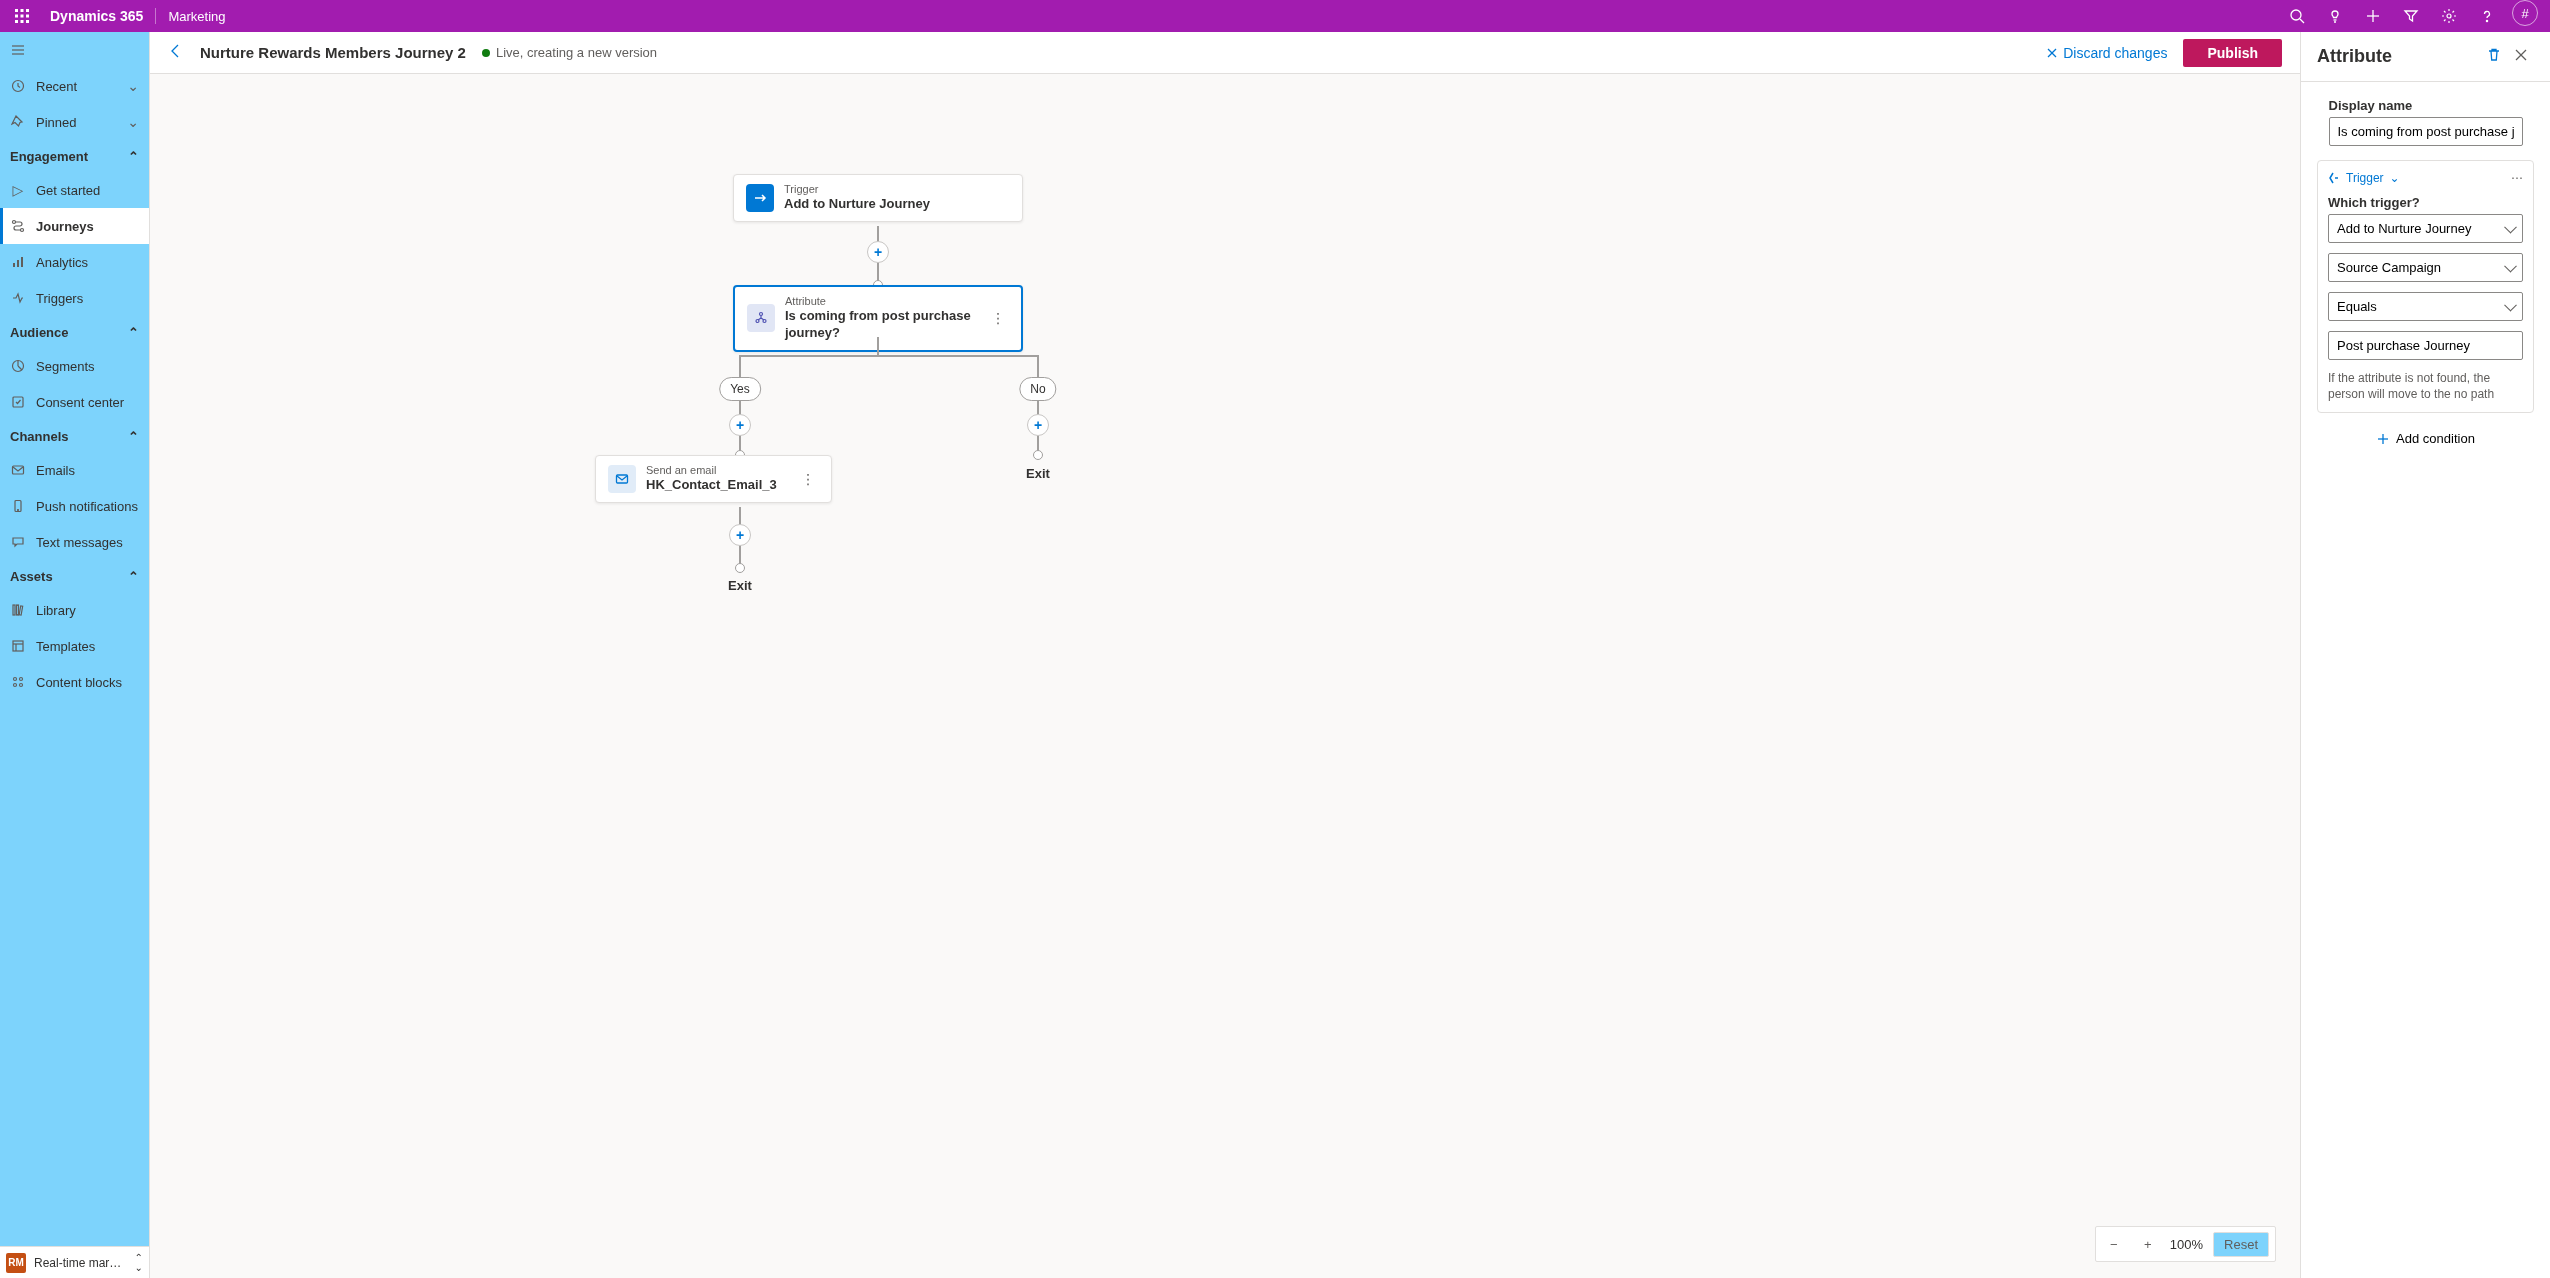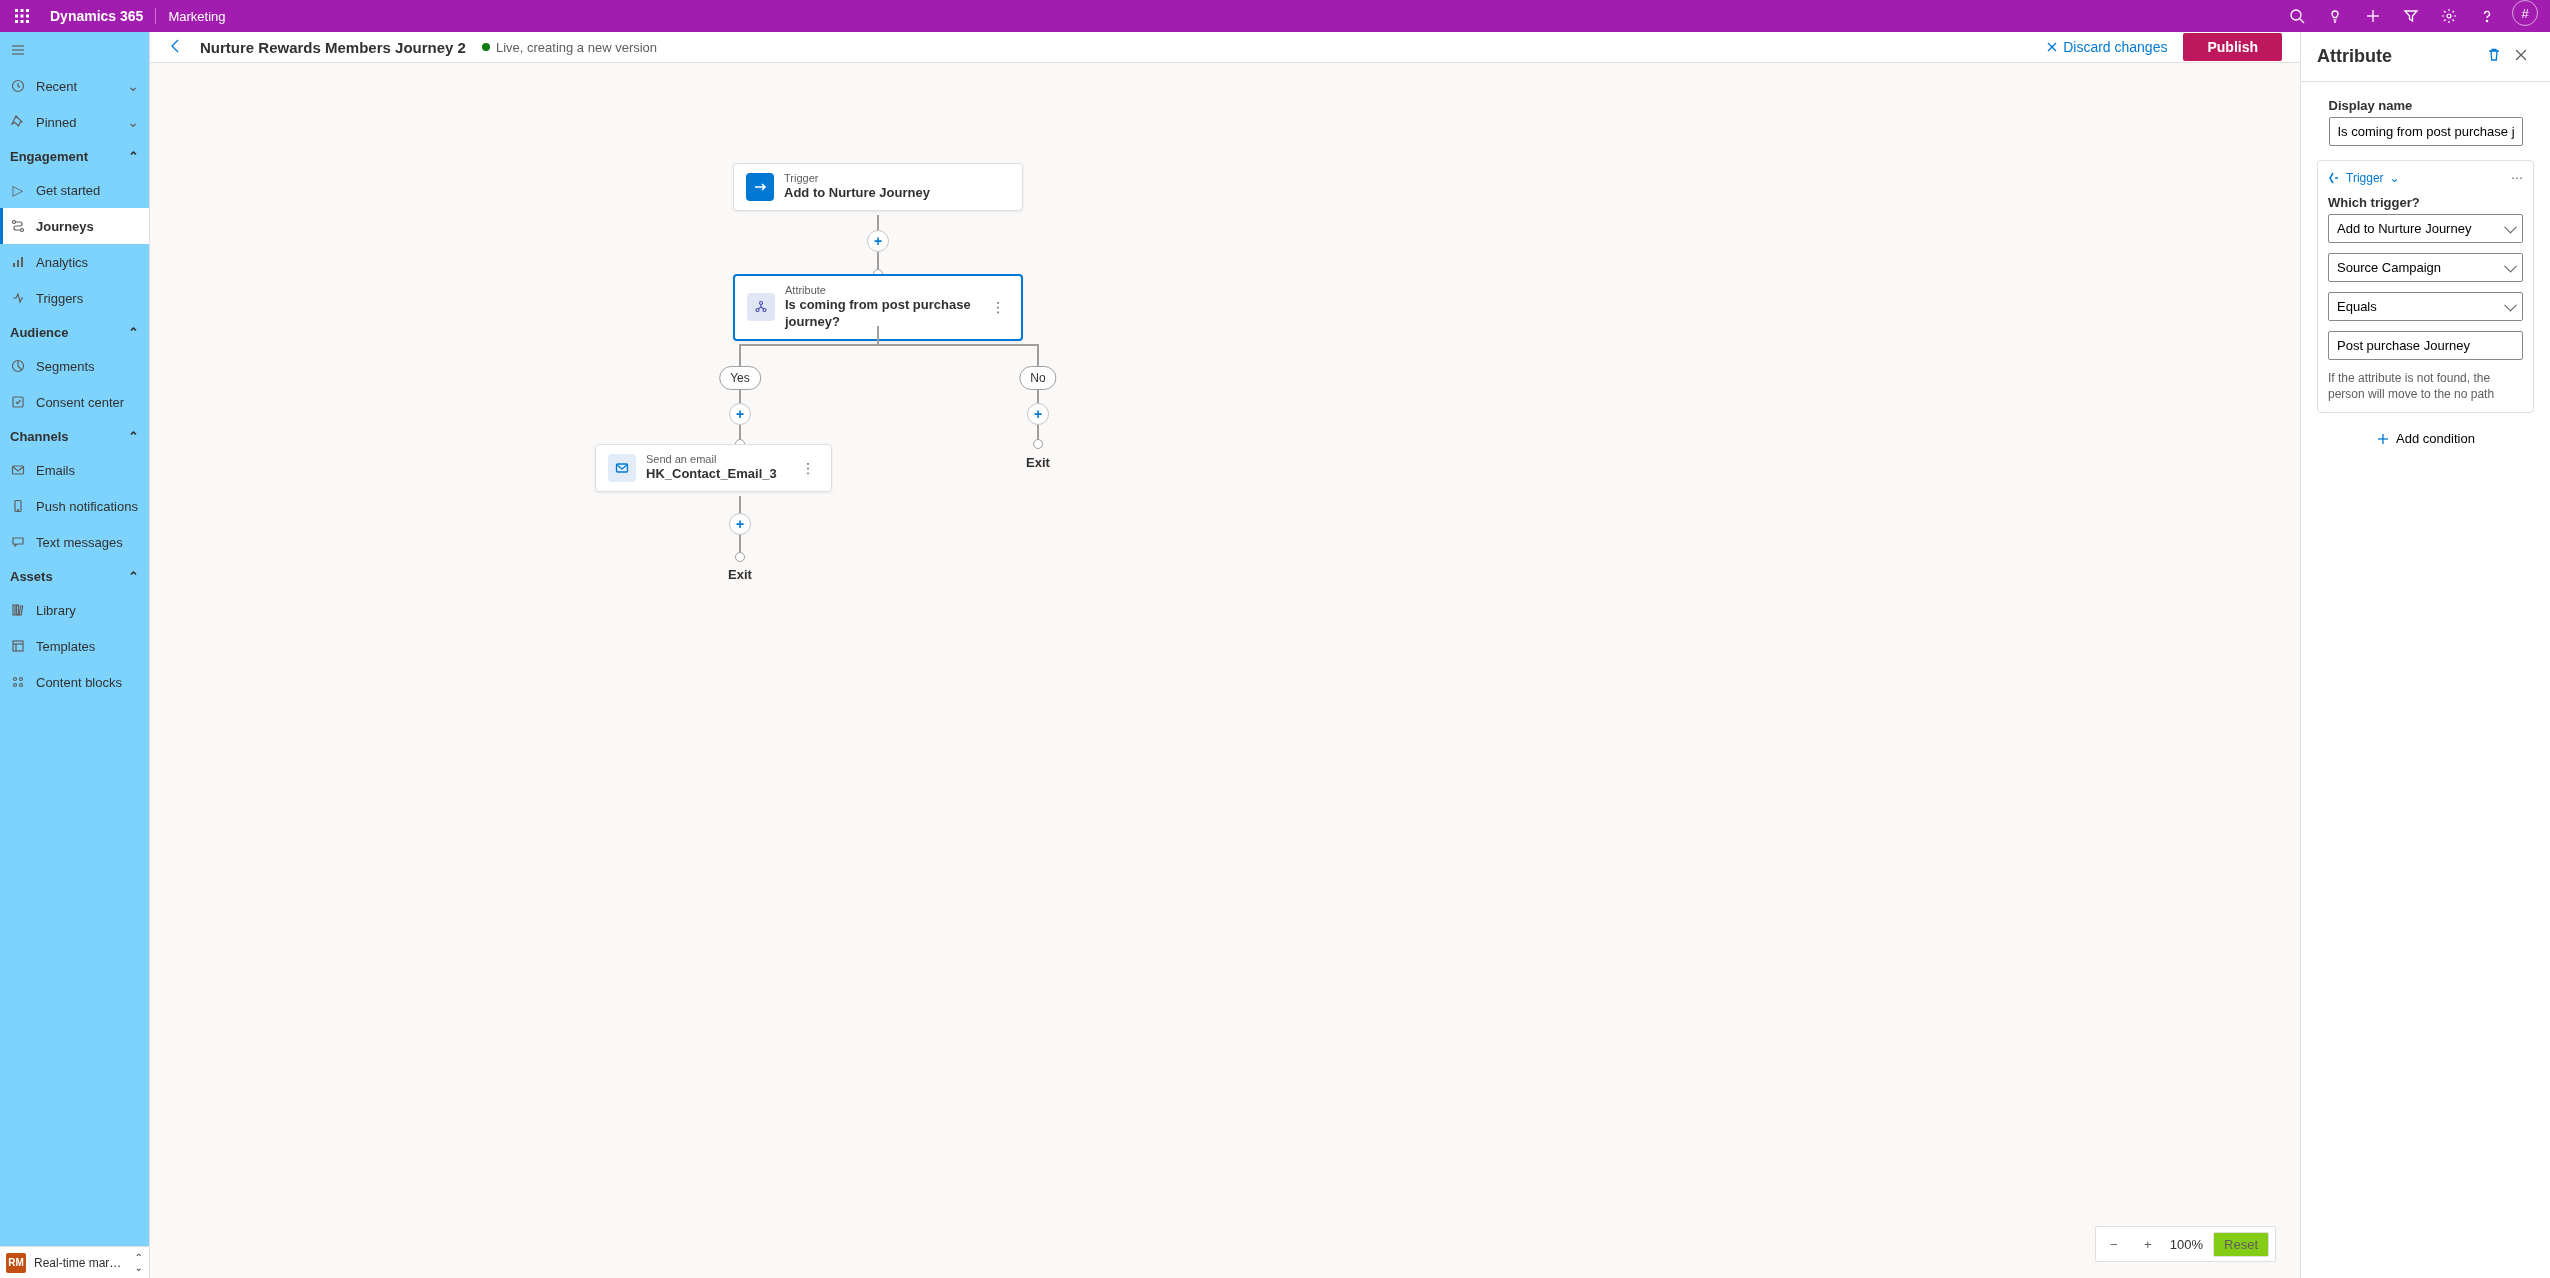--- a/index.html
+++ b/index.html
@@ -29,21 +29,21 @@
 .sb-header { font-weight: 600; font-size: 13px; height: 32px; display: flex; align-items: center; padding: 0 10px; }
 .sb-header.hrow { display: flex; justify-content: space-between; align-items: center; padding-right: 10px; }
 .sb-row.active { background: #fff; font-weight: 600; }
 .sb-row.active::before { content:""; position:absolute; left:0; top:0; bottom:0; width:3px; background:#0078d4; }
 .sb-row.burger { justify-content: flex-start; padding-left: 10px; }
 .sb-fill { flex: 1; }
 .area-switch { height: 32px; background: #fff; border-top: 1px solid #e1dfdd; display: flex; align-items: center; padding: 0 6px; gap: 8px; font-size: 12px; }
 .rm-badge { width: 20px; height: 20px; background: #c44f13; color: #fff; font-size: 10px; font-weight: 600; display:flex; align-items:center; justify-content:center; border-radius:2px; }
 
 .main { flex: 1; display: flex; flex-direction: column; background: #faf9f8; }
-.header { height: 31px; background: #fff; border-bottom: 1px solid #e1dfdd; display:flex; align-items:center; padding: 0 18px; gap: 16px; }
+.header { height: 42px; background: #fff; border-bottom: 1px solid #e1dfdd; display:flex; align-items:center; padding: 0 18px; gap: 16px; }
 .back-arrow { color:#0078d4; cursor:pointer; }
 .title { font-weight: 600; font-size: 15px; }
 .status { display:flex; align-items:center; gap:6px; font-size:13px; color:#605e5c; }
 .dot-green { width:8px; height:8px; border-radius:50%; background:#107c10; }
 .header .spacer2 { flex:1; }
 .discard { color:#0078d4; cursor:pointer; font-size:14px; display:flex; align-items:center; gap:4px; }
 .publish { background:#be185d; color:#fff; border:none; padding:6px 24px; border-radius:2px; font-size:14px; cursor:pointer;font-weight:bold; }
 
 .canvas { flex:1; position:relative; overflow:hidden; }
 
@@ -59,21 +59,21 @@
 .more-dots { color:#605e5c; cursor:pointer; padding:4px; }
 
 .flow-line { position:absolute; background:#a19f9d; }
 .plus-node { position:absolute; width:22px; height:22px; border:1px solid #c8c6c4; border-radius:50%; background:#fff; display:flex; align-items:center; justify-content:center; color:#0078d4; font-weight:600; cursor:pointer; transform:translate(-50%,-50%); }
 .hollow-dot { position:absolute; width:10px; height:10px; border:1px solid #a19f9d; border-radius:50%; background:#fff; transform:translate(-50%,-50%); }
 .branch-label { position:absolute; padding:4px 10px; border:1px solid #a19f9d; border-radius:14px; background:#fff; font-size:12px; transform:translate(-50%,-50%); }
 .exit-lbl { position:absolute; font-weight:600; font-size:13px; transform:translate(-50%,0); }
 
 .zoom-bar { position:absolute; right:24px; bottom:16px; height:36px; background:#fff; border:1px solid #e1dfdd; border-radius:2px; display:flex; align-items:center; gap:10px; padding:0 6px; font-size:13px; }
 .zoom-bar .zb-btn { width:24px; display:flex; justify-content:center; cursor:pointer; color:#605e5c; }
-.zoom-bar .reset-btn { background:#84cc16; border:1px solid #e1dfdd; padding:4px 10px; border-radius:2px; cursor:pointer; color:#605e5c; }
+.zoom-bar .reset-btn { background:#7dd3fc; border:1px solid #e1dfdd; padding:4px 10px; border-radius:2px; cursor:pointer; color:#605e5c; }
 
 .props { width:250px; background:#fff; border-left:1px solid #e1dfdd; display:flex; flex-direction:column; }
 .props-head { display:flex; align-items:center; padding:14px 16px; border-bottom:1px solid #e1dfdd; }
 .props-head h2 { flex:1; font-size:18px; font-weight:600; }
 .props-head .hbtn { color:#0078d4; cursor:pointer; padding:0 6px; }
 .props-body { padding:16px; display:flex; flex-direction:column; gap:14px; overflow:auto;align-items:center; }
 .prop-lbl { font-size:13px; font-weight:600; color:#323130; margin-bottom:4px; }
 .prop-input { width:100%; border:1px solid #8a8886; border-radius:2px; padding:6px 8px; font-size:13px; }
 .condition-box { border:1px solid #e1dfdd; border-radius:4px; padding:10px; display:flex; flex-direction:column; gap:10px; }
 .cond-head { display:flex; align-items:center; gap:6px; font-size:12px; color:#0078d4; }

